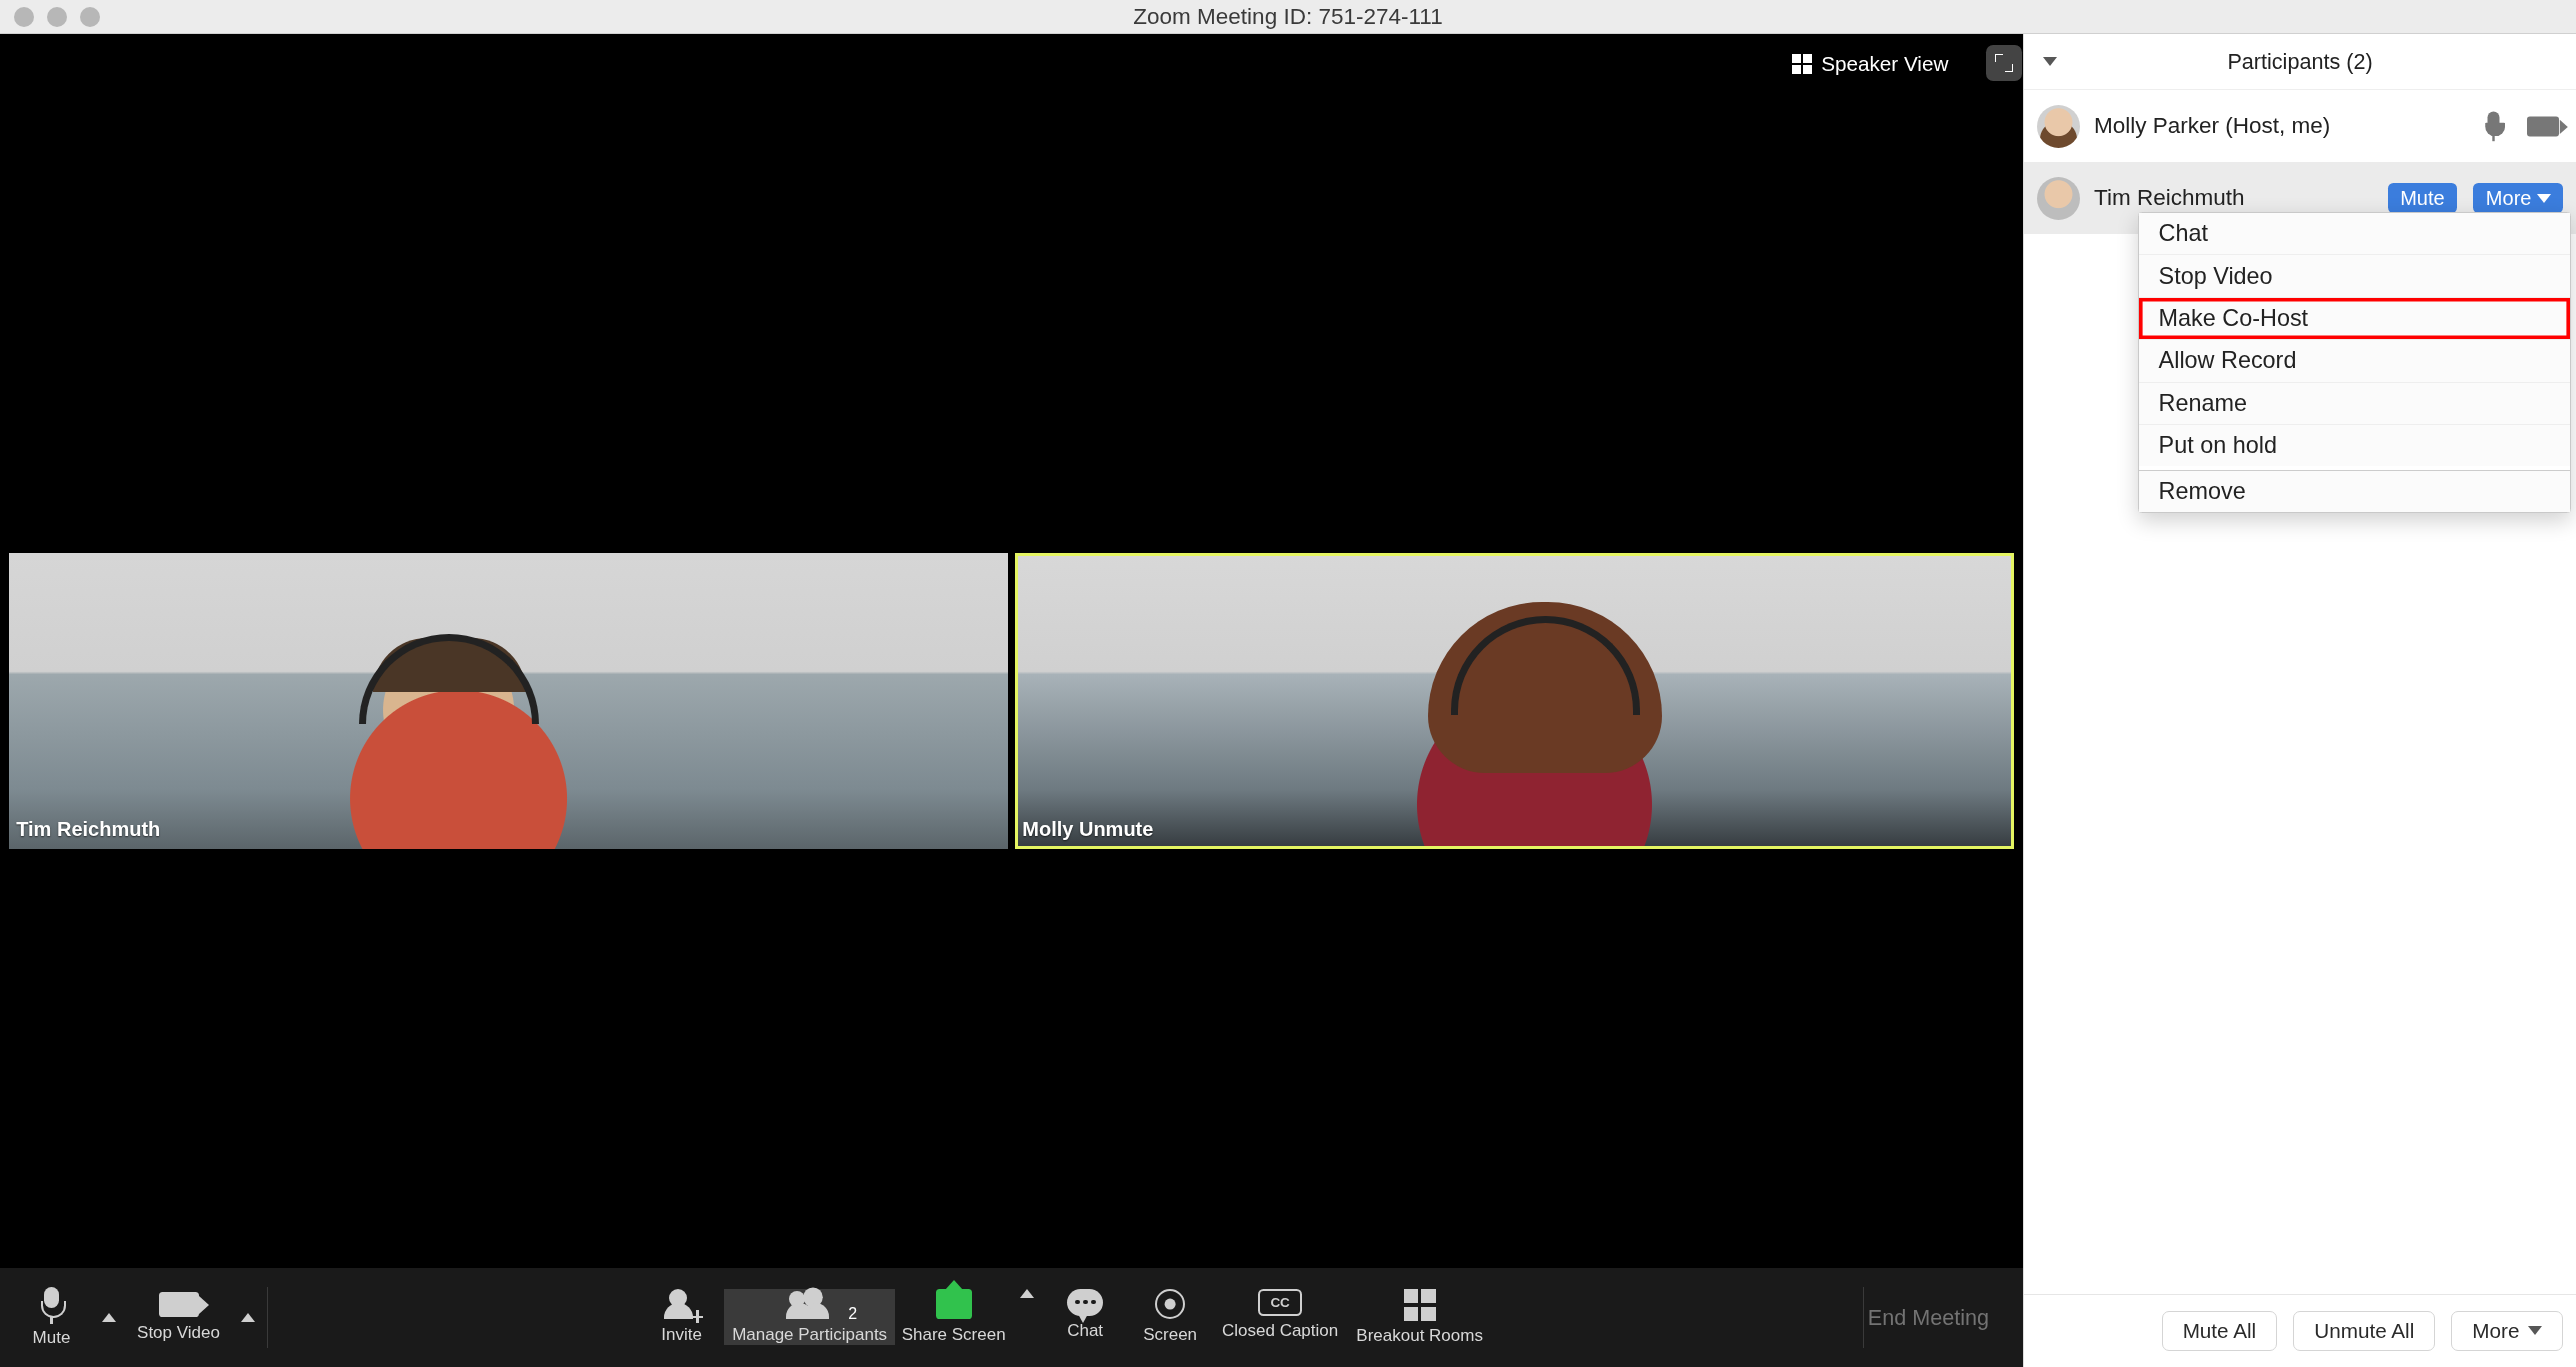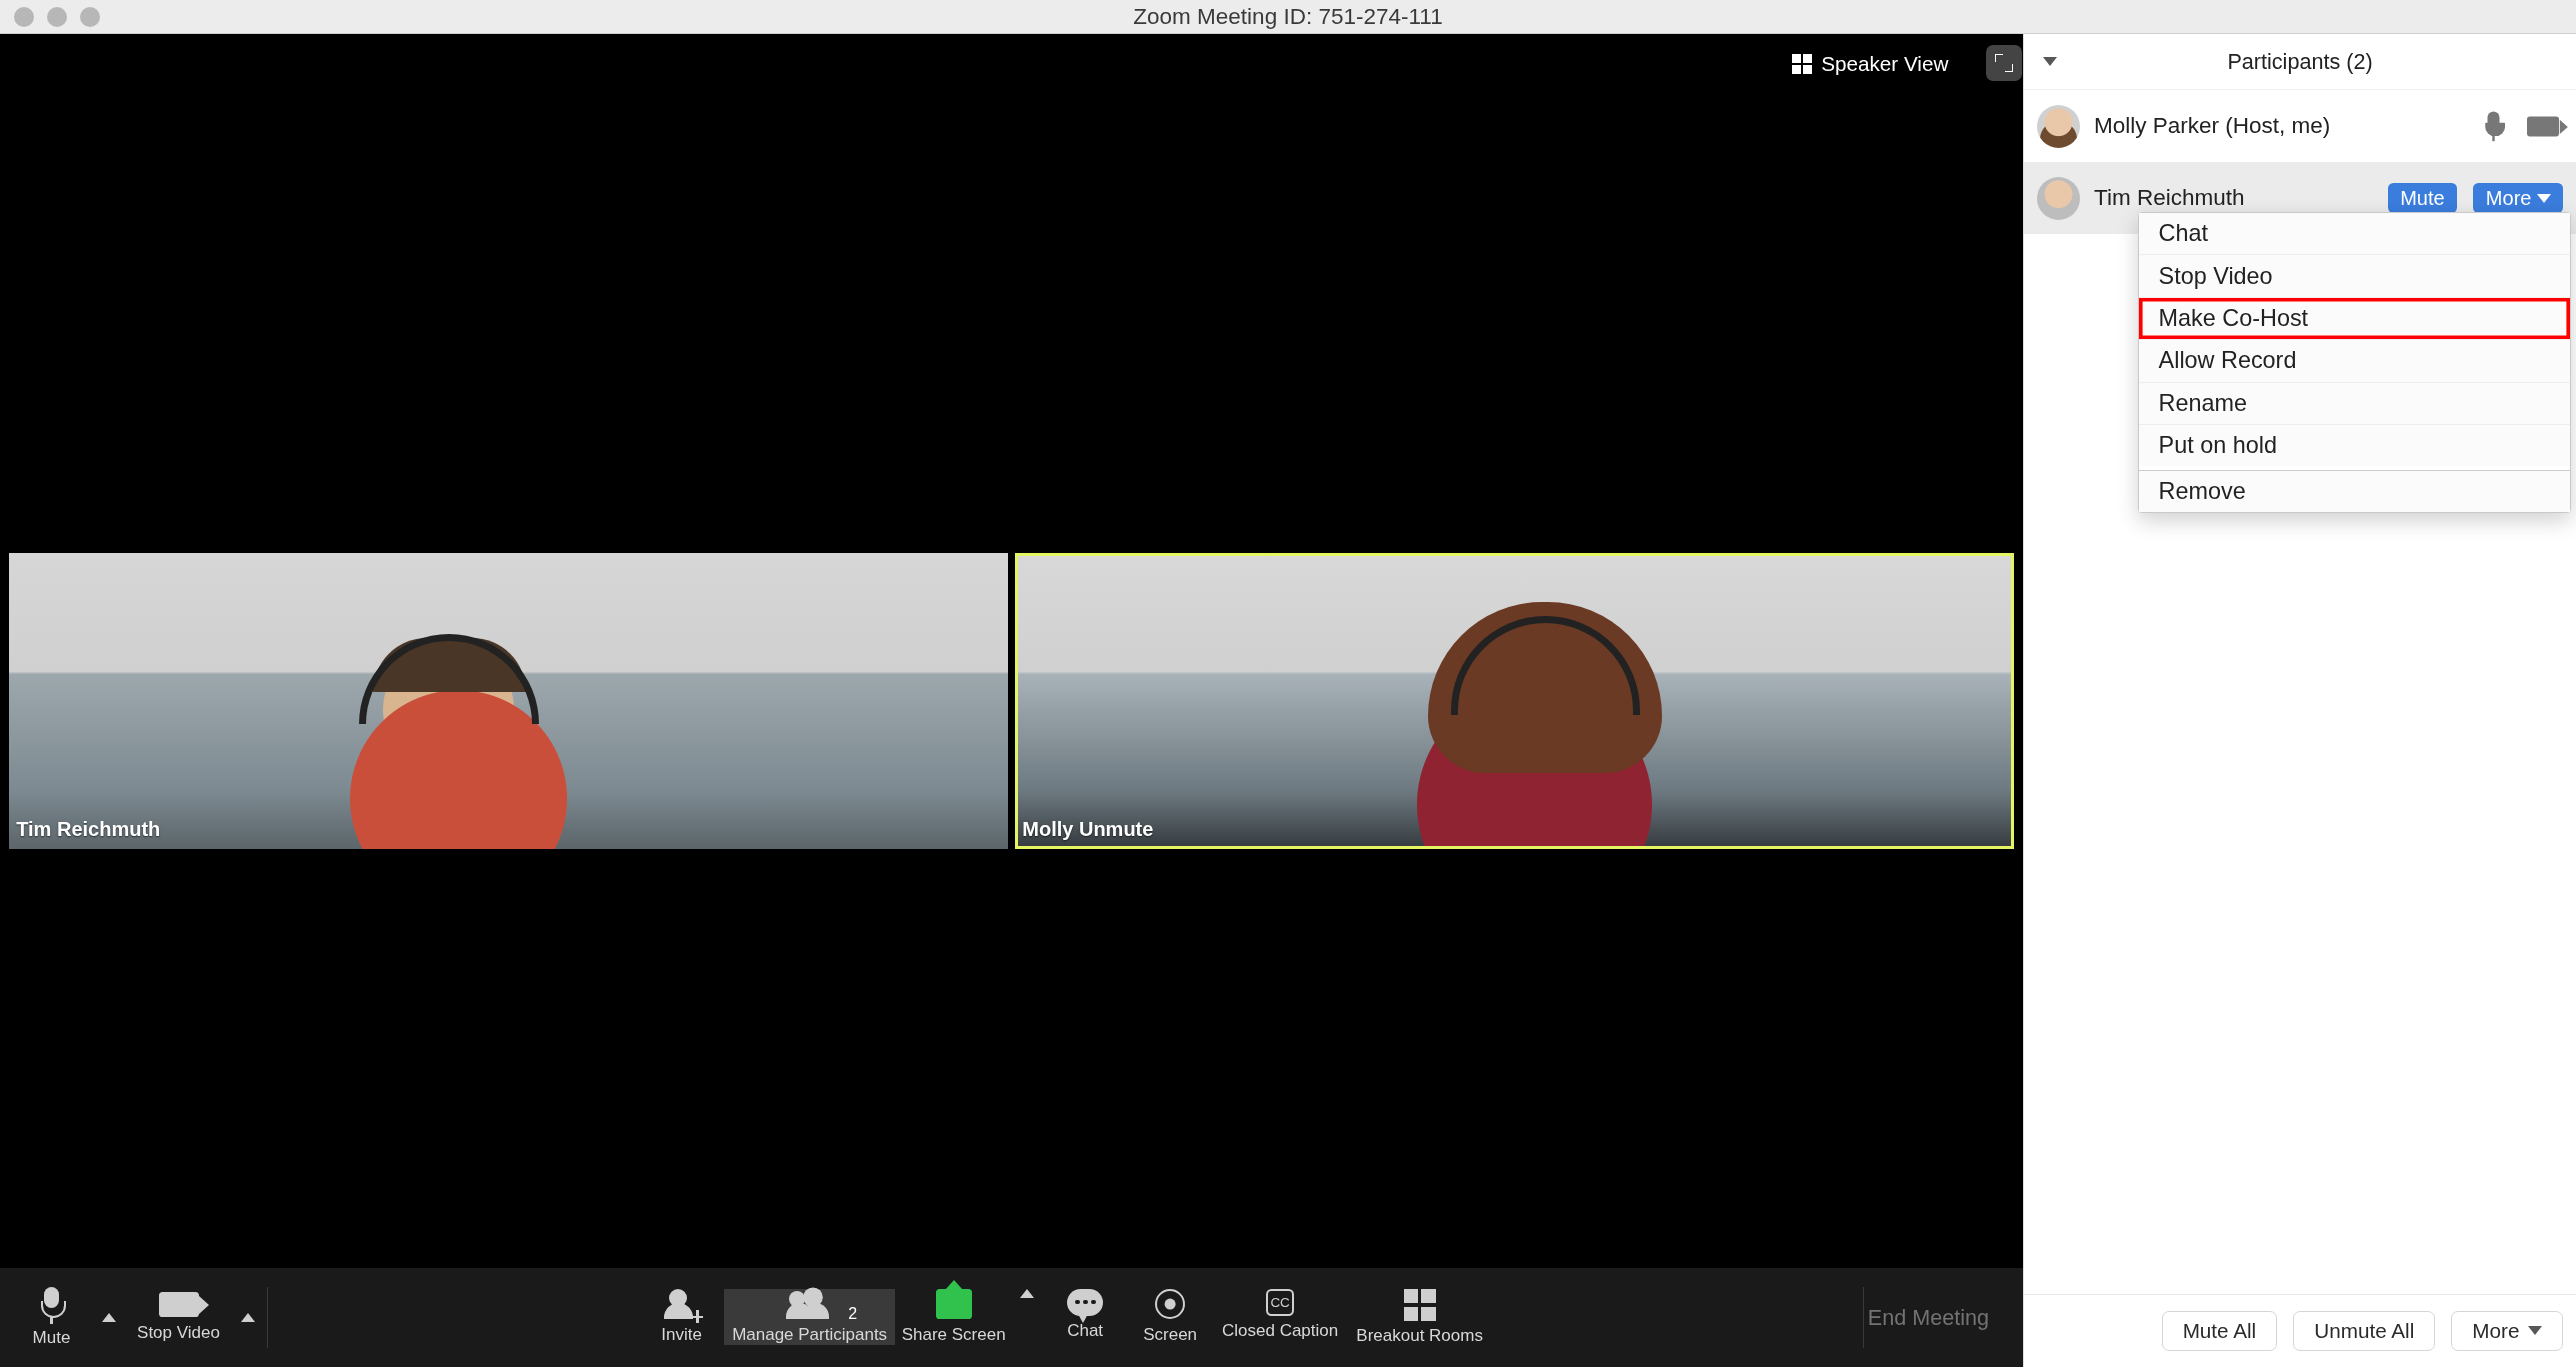--- a/index.html
+++ b/index.html
@@ -163,21 +163,21 @@
   .ic-people::before{content:"";position:absolute;left:0;top:1.8px;width:16px;height:16px;border-radius:50%;background:#cfcfcf;box-shadow:16px -1.8px 0 1.8px #cfcfcf;}
   .ic-people::after{content:"";position:absolute;left:-3.6px;top:14.4px;width:27px;height:16px;border-radius:16px 16px 0 0;background:#cfcfcf;box-shadow:16px 0 0 0 #cfcfcf;}
   .ic-share { width:36px;height:30.5px;border:2.7px solid #31c24d;border-radius:3.6px;position:relative;background:#31c24d;}
   .ic-share::before{content:"";position:absolute;left:50%;top:-10.8px;transform:translateX(-50%);width:0;height:0;border-left:9px solid transparent;border-right:9px solid transparent;border-bottom:10.8px solid #31c24d;}
   .ic-chat { width:36px;height:27px;border-radius:14.4px;background:#cfcfcf;position:relative;}
   .ic-chat::after{content:"";position:absolute;left:10.8px;bottom:-7.2px;width:0;height:0;border-left:5.4px solid transparent;border-right:5.4px solid transparent;border-top:9px solid #cfcfcf;}
   .dots{position:absolute;left:8px;top:10.8px;display:flex;gap:3.6px;}
   .dots span{width:4.5px;height:4.5px;border-radius:50%;background:#1a1a1a;}
   .ic-rec{width:30.5px;height:30.5px;border:2.7px solid #cfcfcf;border-radius:50%;position:relative;}
   .ic-rec::after{content:"";position:absolute;left:50%;top:50%;transform:translate(-50%,-50%);width:10.8px;height:10.8px;border-radius:50%;background:#cfcfcf;}
-  .ic-cc{width:28px;height:27px;border:2.7px solid #cfcfcf;border-radius:5.4px;display:flex;align-items:center;justify-content:center;color:#cfcfcf;font-size:13.5px;font-weight:400;}
+  .ic-cc{width:44px;height:27px;border:2.7px solid #cfcfcf;border-radius:5.4px;display:flex;align-items:center;justify-content:center;color:#cfcfcf;font-size:13.5px;font-weight:700;}
   .ic-rooms{width:32px;height:32px;display:grid;grid-template-columns:1fr 1fr;grid-template-rows:1fr 1fr;gap:3.6px;}
   .ic-rooms span{background:#cfcfcf;}
   .ic-gridview{width:20px;height:20px;display:grid;grid-template-columns:1fr 1fr;grid-template-rows:1fr 1fr;gap:2.7px;}
   .ic-gridview span{background:#fff;}
   .ic-fs{width:18px;height:18px;position:relative;}
   .ic-fs::before,.ic-fs::after{content:"";position:absolute;width:7.2px;height:7.2px;border:1.8px solid #fff;}
   .ic-fs::before{left:0;top:0;border-right:none;border-bottom:none;}
   .ic-fs::after{right:0;bottom:0;border-left:none;border-top:none;}
 </style>
 </head>

